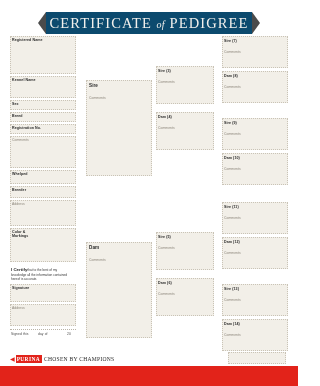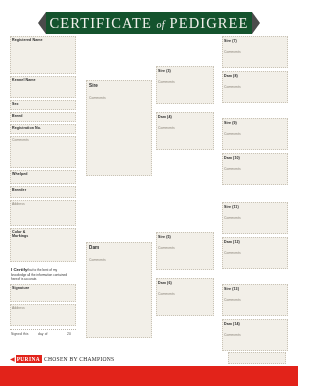--- a/index.html
+++ b/index.html
@@ -11,21 +11,21 @@
   }
   .page { position: relative; width: 298px; height: 386px; background:#fff; }
 
   
   .header-wrap {
     position: absolute; left: 0; top: 10px; width: 298px; height: 26px;
     display: flex; align-items: center; justify-content: center;
   }
   .ribbon {
     position: relative; height: 22px; width: 206px;
-    background: #14532d;
+    background: #0c4a6e;
     display: flex; align-items: center; justify-content: center;
   }
   .ribbon:before, .ribbon:after {
     content: ""; position: absolute; top: 0; width: 0; height: 0;
     border-top: 11px solid transparent; border-bottom: 11px solid transparent;
   }
   .ribbon:before { left: -8px; border-right: 8px solid #4b4b4b; }
   .ribbon:after  { right: -8px; border-left: 8px solid #4b4b4b; }
   .ribbon-title {
     color: #f2f0ec;

